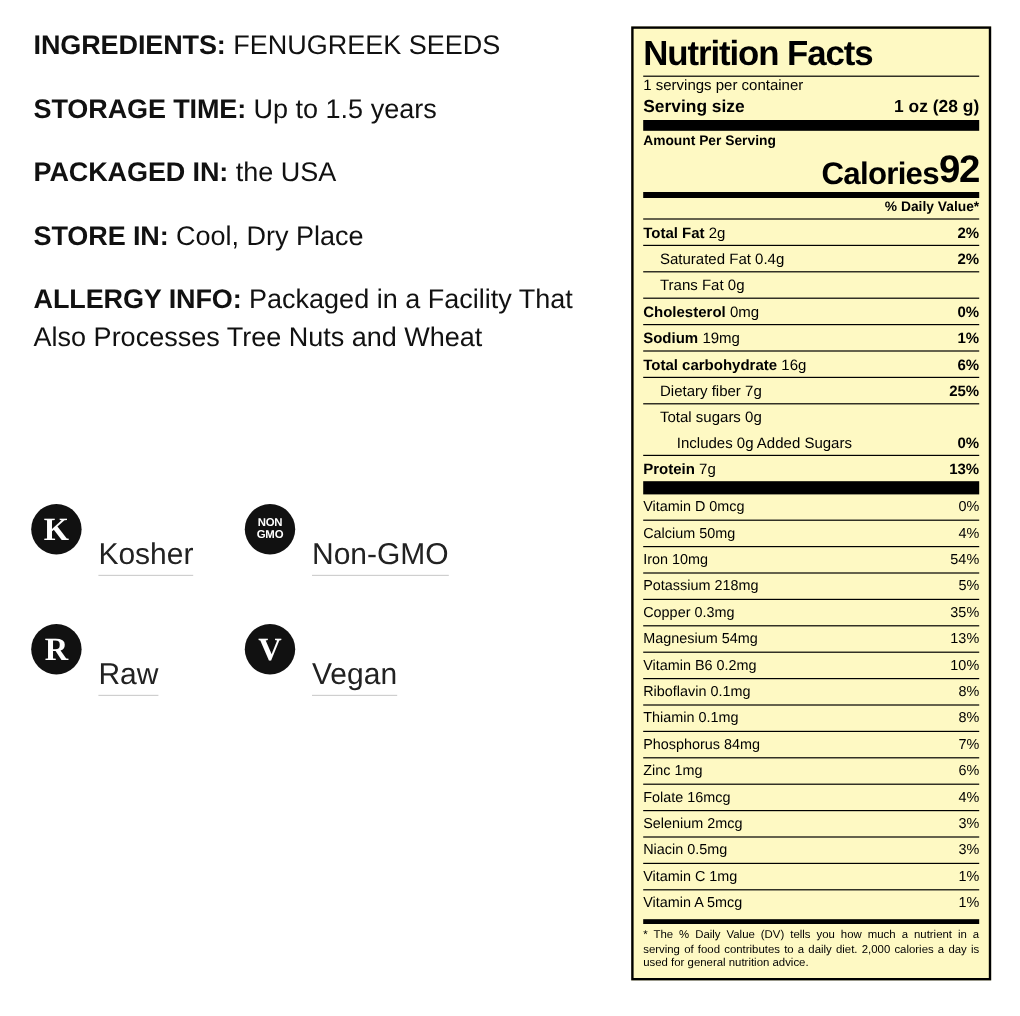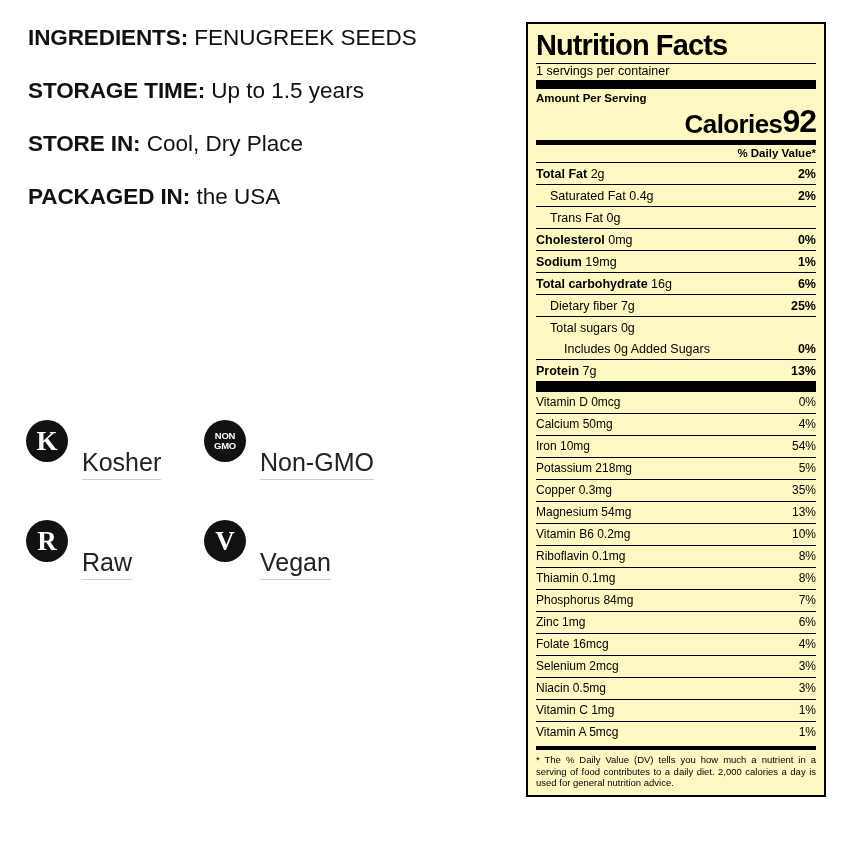--- a/index.html
+++ b/index.html
@@ -191,24 +191,27 @@
 <body>
 
 <div id="left-panel">
   <div class="info-line">
     <span class="lbl">INGREDIENTS:</span><span> FENUGREEK SEEDS</span>
   </div>
   <div class="info-line">
     <span class="lbl">STORAGE TIME:</span><span> Up to 1.5 years</span>
   </div>
   <div class="info-line">
+    <span class="lbl">PACKAGED IN:</span><span> the USA</span>
+  </div>
+  <div class="info-line">
     <span class="lbl">STORE IN:</span><span> Cool, Dry Place</span>
   </div>
-  <div class="info-line">
-    <span class="lbl">PACKAGED IN:</span><span> the USA</span>
+  <div class="info-line allergy">
+    <span class="lbl">ALLERGY INFO:</span><span> Packaged in a Facility That Also Processes Tree Nuts and Wheat</span>
   </div>
 </div>
 
 <div id="badges">
   <div class="badge-row">
     <div class="badge-item first">
       <div class="badge-circle">
         <span class="glyph-big">K</span>
       </div>
       <div class="badge-text">Kosher</div>
@@ -233,20 +236,24 @@
       </div>
       <div class="badge-text">Vegan</div>
     </div>
   </div>
 </div>
 
 <div id="nutrition-panel">
   <div id="nf-title">Nutrition Facts</div>
   <div class="rule-thin"></div>
   <div class="servings-line">1 servings per container</div>
+  <div class="serving-size-row">
+    <span>Serving size</span>
+    <span>1 oz (28 g)</span>
+  </div>
   <div class="rule-thick"></div>
   <div class="amount-per">Amount Per Serving</div>
   <div class="calories-row">
     <span class="calories-label">Calories</span>
     <span class="calories-value">92</span>
   </div>
   <div class="rule-med"></div>
   <div class="dv-header">% Daily Value*</div>
 
   <div class="nf-row">

